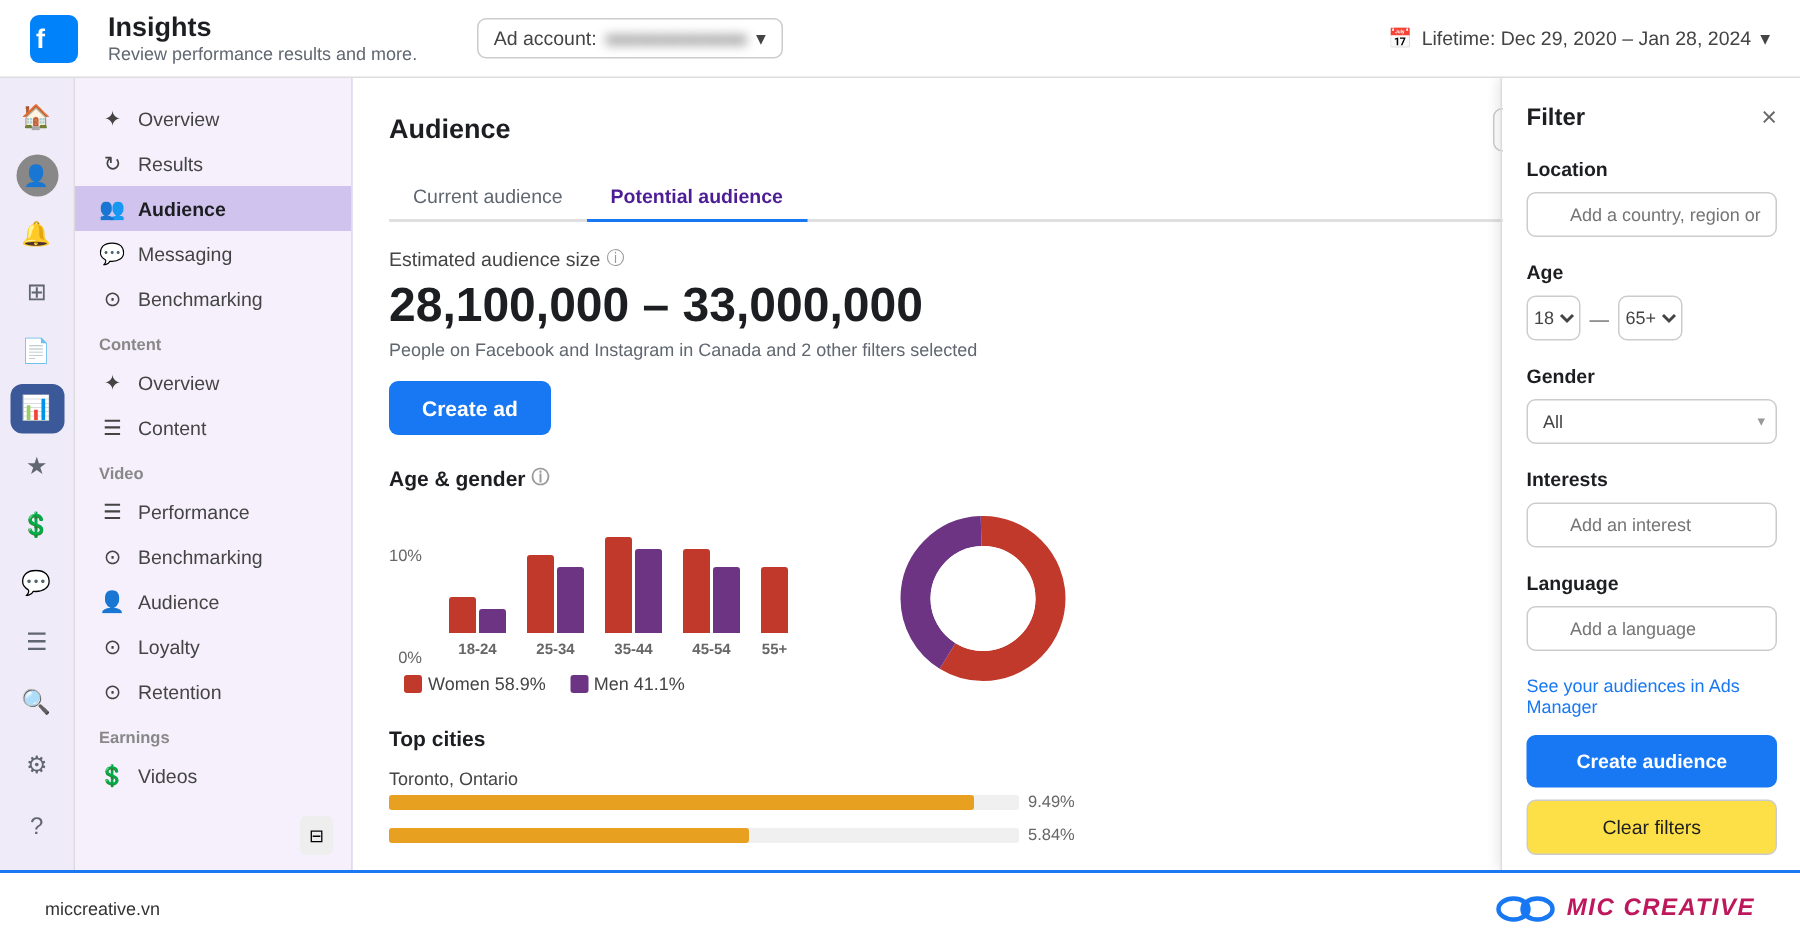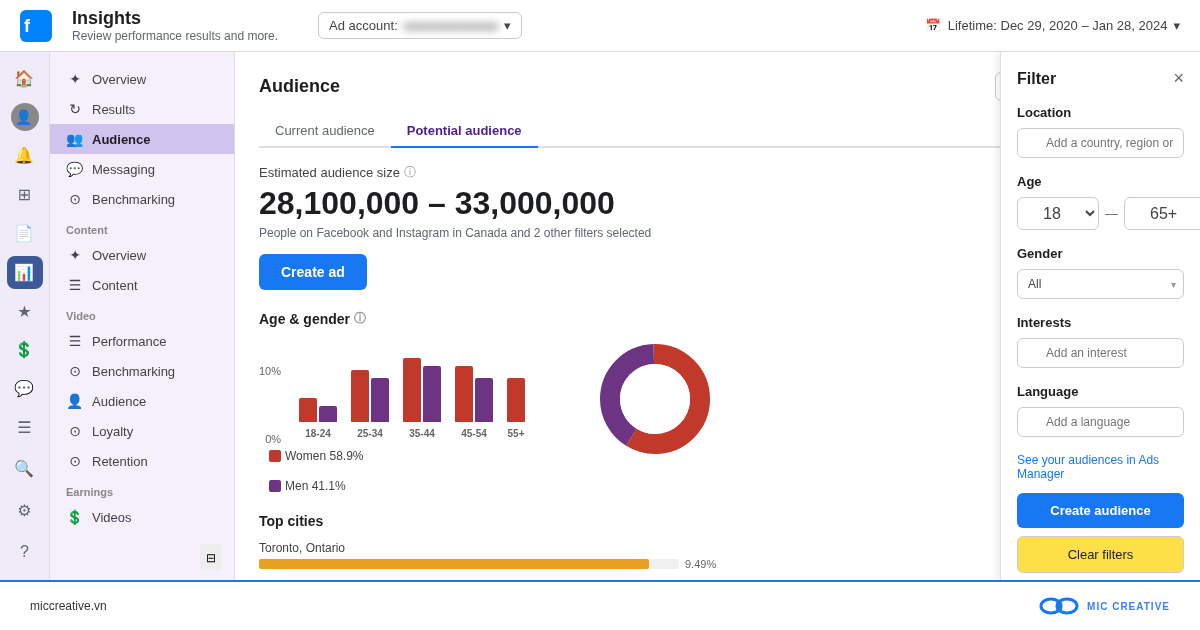--- a/index.html
+++ b/index.html
@@ -65,49 +65,49 @@
 
     
     .top-cities { margin-top: 20px; }
     .city-row { margin-bottom: 10px; }
     .city-name { font-size: 12px; color: #444; margin-bottom: 3px; }
     .city-bar-container { background: #f0f0f0; border-radius: 2px; height: 10px; width: 420px; }
     .city-bar { height: 10px; border-radius: 2px; background: #e8a020; }
     .city-pct { font-size: 11px; color: #666; margin-left: 6px; display: inline-block; }
 
     
-    .legend { display: flex; gap: 16px; font-size: 12px; color: #444; margin-top: 4px; margin-left: 10px; flex-direction: column; }
+    .legend { display: flex; gap: 16px; font-size: 12px; color: #444; margin-top: 4px; margin-left: 10px; }
     .legend-item { display: flex; align-items: center; gap: 4px; }
     .legend-dot { width: 12px; height: 12px; border-radius: 2px; }
 
     
     .filter-panel { position: absolute; right: 0; top: 0; width: 200px; background: #fff; border-left: 1px solid #ddd; box-shadow: -2px 0 8px rgba(0,0,0,0.1); padding: 16px; z-index: 10; height: 100%; overflow-y: auto; }
     .filter-header { display: flex; align-items: center; justify-content: space-between; margin-bottom: 16px; }
     .filter-title { font-size: 16px; font-weight: 700; color: #1c1e21; }
     .filter-close { cursor: pointer; font-size: 18px; color: #666; background: none; border: none; }
     .filter-section { margin-bottom: 16px; }
     .filter-label { font-size: 13px; font-weight: 600; color: #1c1e21; margin-bottom: 8px; }
     .filter-input { width: 100%; border: 1px solid #ccc; border-radius: 6px; padding: 7px 10px 7px 28px; font-size: 12px; color: #444; background: #fff; position: relative; }
     .filter-input-wrapper { position: relative; }
     .filter-input-icon { position: absolute; left: 8px; top: 50%; transform: translateY(-50%); color: #999; font-size: 12px; }
     .age-range { display: flex; align-items: center; gap: 6px; }
-    .age-select { border: 1px solid #ccc; border-radius: 6px; padding: 6px 21px; font-size: 16px; color: #444; background: #fff; cursor: pointer; }
+    .age-select { border: 1px solid #ccc; border-radius: 6px; padding: 6px 0; font-size: 12px; color: #444; background: #fff; cursor: pointer; }
     .age-dash { font-size: 13px; color: #666; }
     .filter-select-wrapper { position: relative; }
     .filter-select { width: 100%; border: 1px solid #ccc; border-radius: 6px; padding: 7px 28px 7px 10px; font-size: 12px; color: #444; background: #fff; cursor: pointer; appearance: none; }
     .filter-select-arrow { position: absolute; right: 8px; top: 50%; transform: translateY(-50%); color: #999; font-size: 10px; pointer-events: none; }
     .link-audiences { color: #1877f2; font-size: 12px; cursor: pointer; text-decoration: none; display: block; margin-bottom: 12px; }
     .btn-create-audience { width: 100%; background: #1877f2; color: #fff; border: none; border-radius: 6px; padding: 10px; font-size: 13px; font-weight: 600; cursor: pointer; margin-bottom: 8px; }
     .btn-clear-filters { width: 100%; background: #fde047; color: #1c1e21; border: 1px solid #ccc; border-radius: 6px; padding: 10px; font-size: 13px; cursor: pointer; }
 
     
     .footer { background: #fff; border-top: 2px solid #1877f2; padding: 10px 30px; display: flex; align-items: center; justify-content: space-between; height: 50px; }
     .footer-left { font-size: 12px; color: #333; font-weight: 500; }
     .footer-right { display: flex; align-items: center; gap: 8px; }
-    .footer-brand { font-size: 10px; font-weight: 800; color: #3b82f6; letter-spacing: 1px; }
+    .footer-brand { font-size: 16px; font-weight: 800; color: #be185d; letter-spacing: 1px; font-style: italic; }
     .percent-labels { display: flex; flex-direction: column; justify-content: space-between; height: 80px; margin-right: 8px; font-size: 11px; color: #666; text-align: right; }
   </style>
 </head>
 <body>
 
 <div class="outer-wrapper">
 
   <div class="top-bar">
 
     <svg width="32" height="32" viewBox="0 0 32 32">

